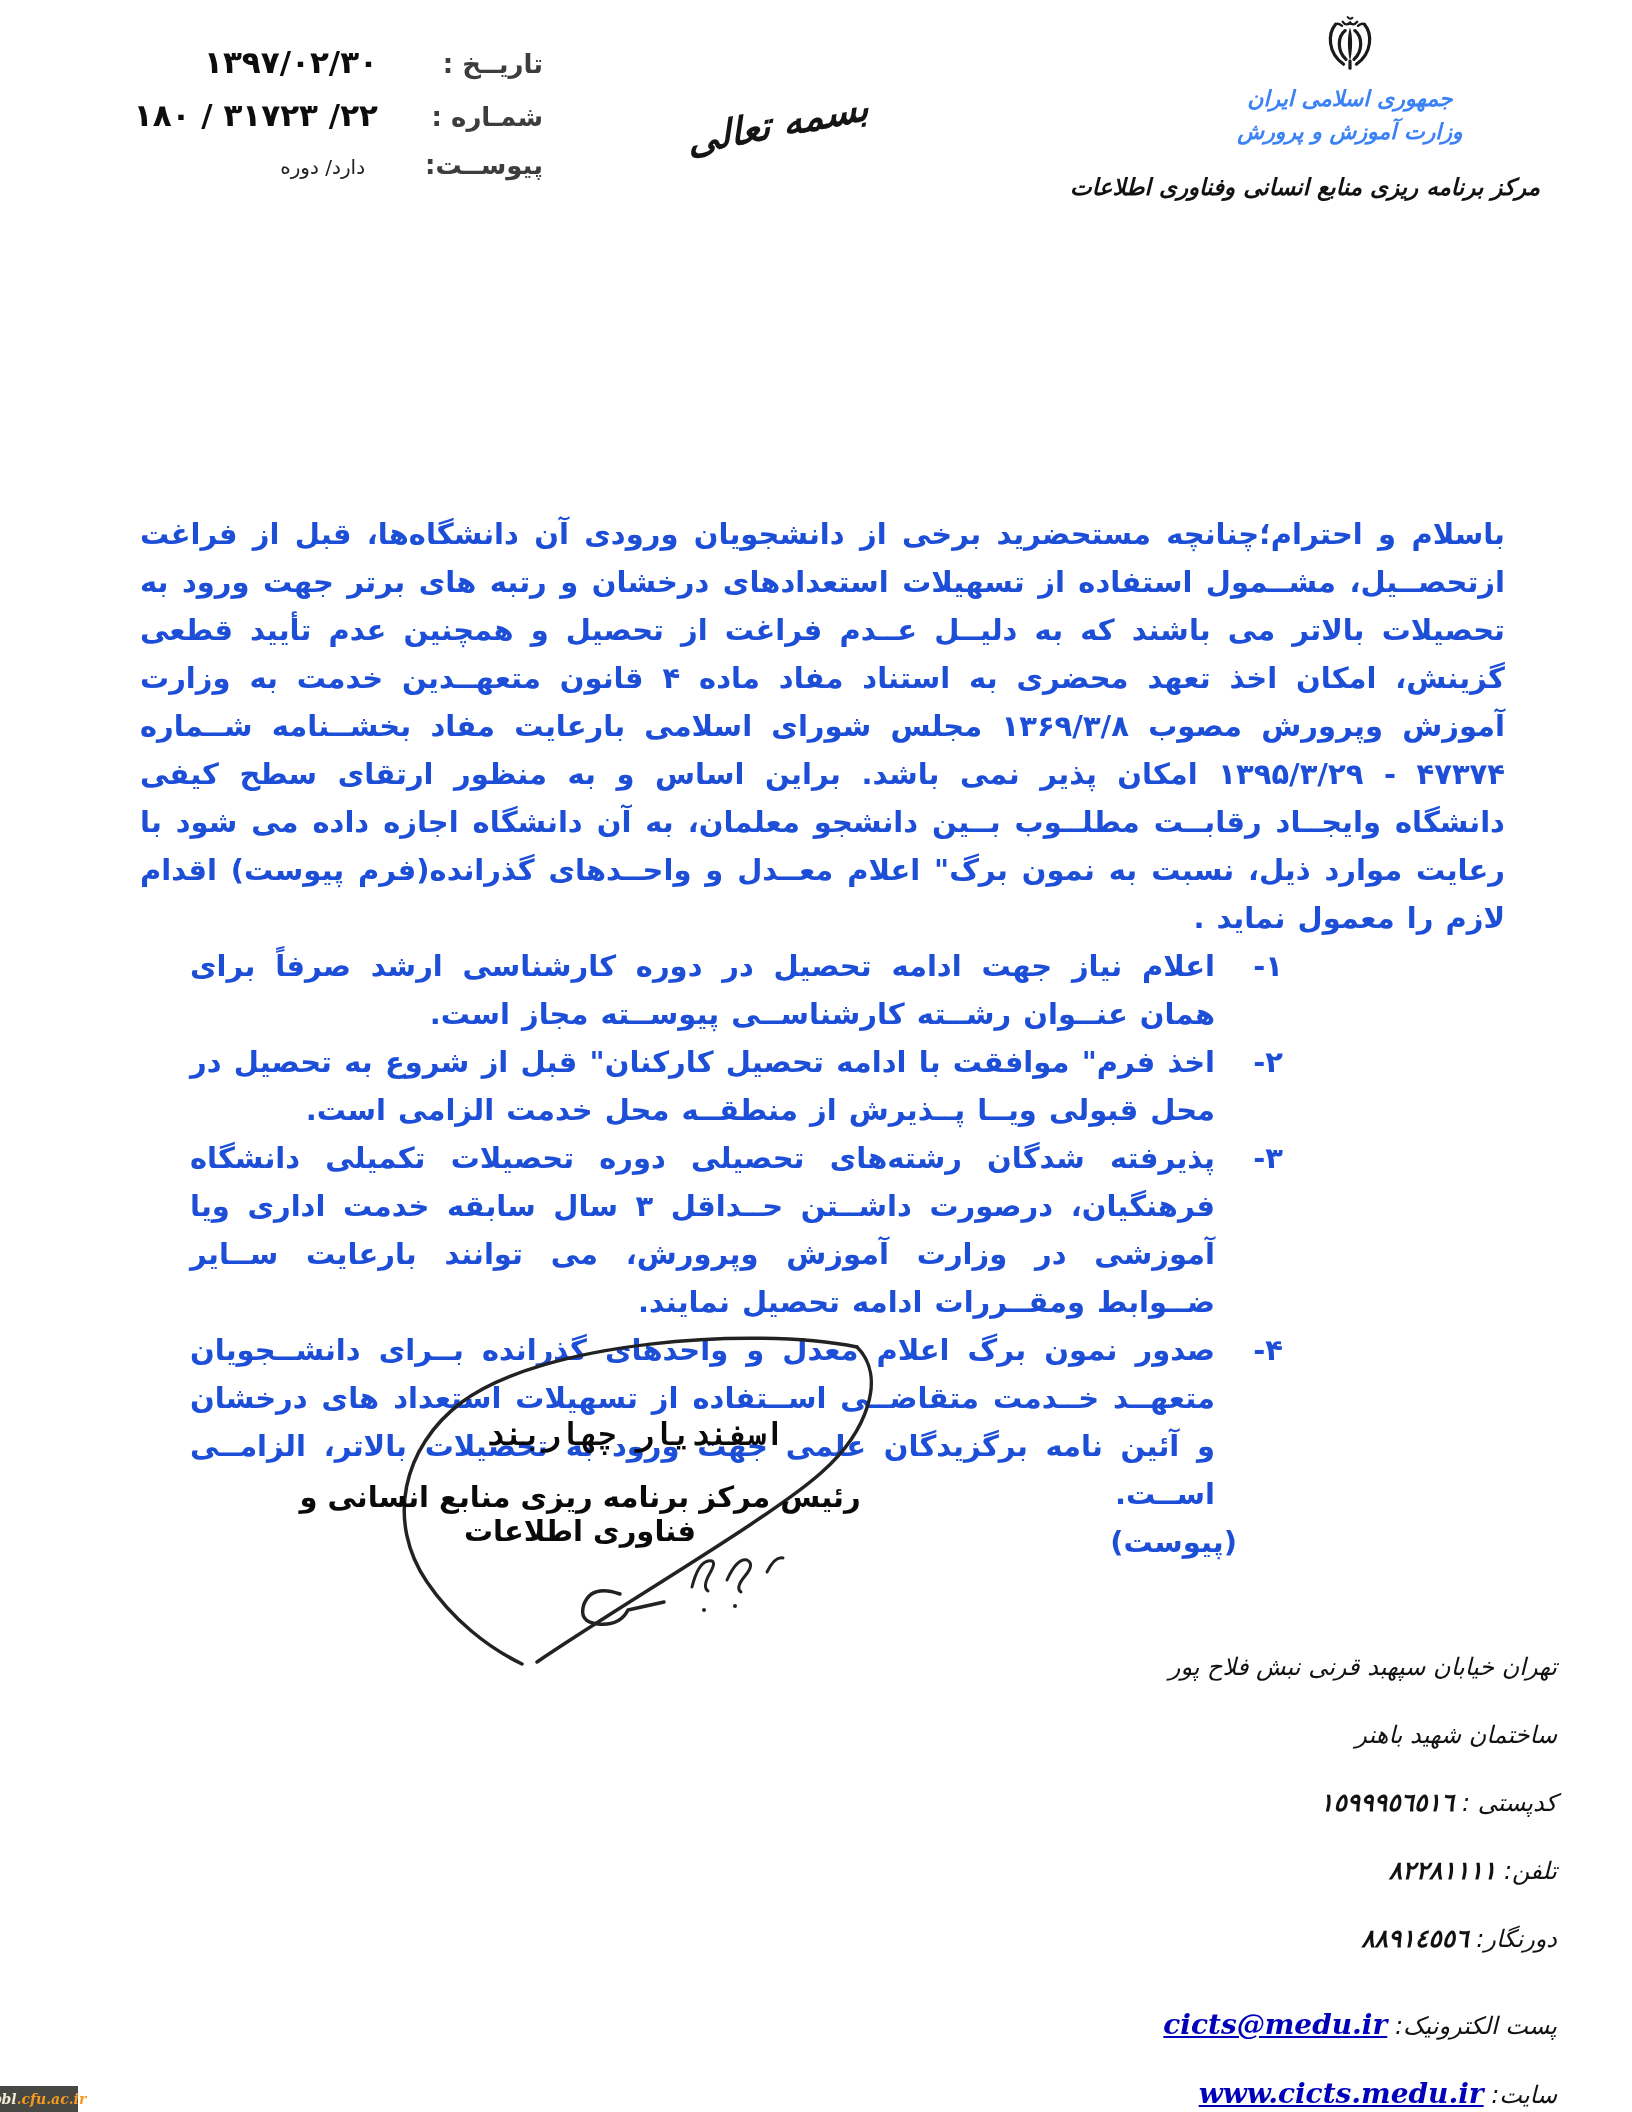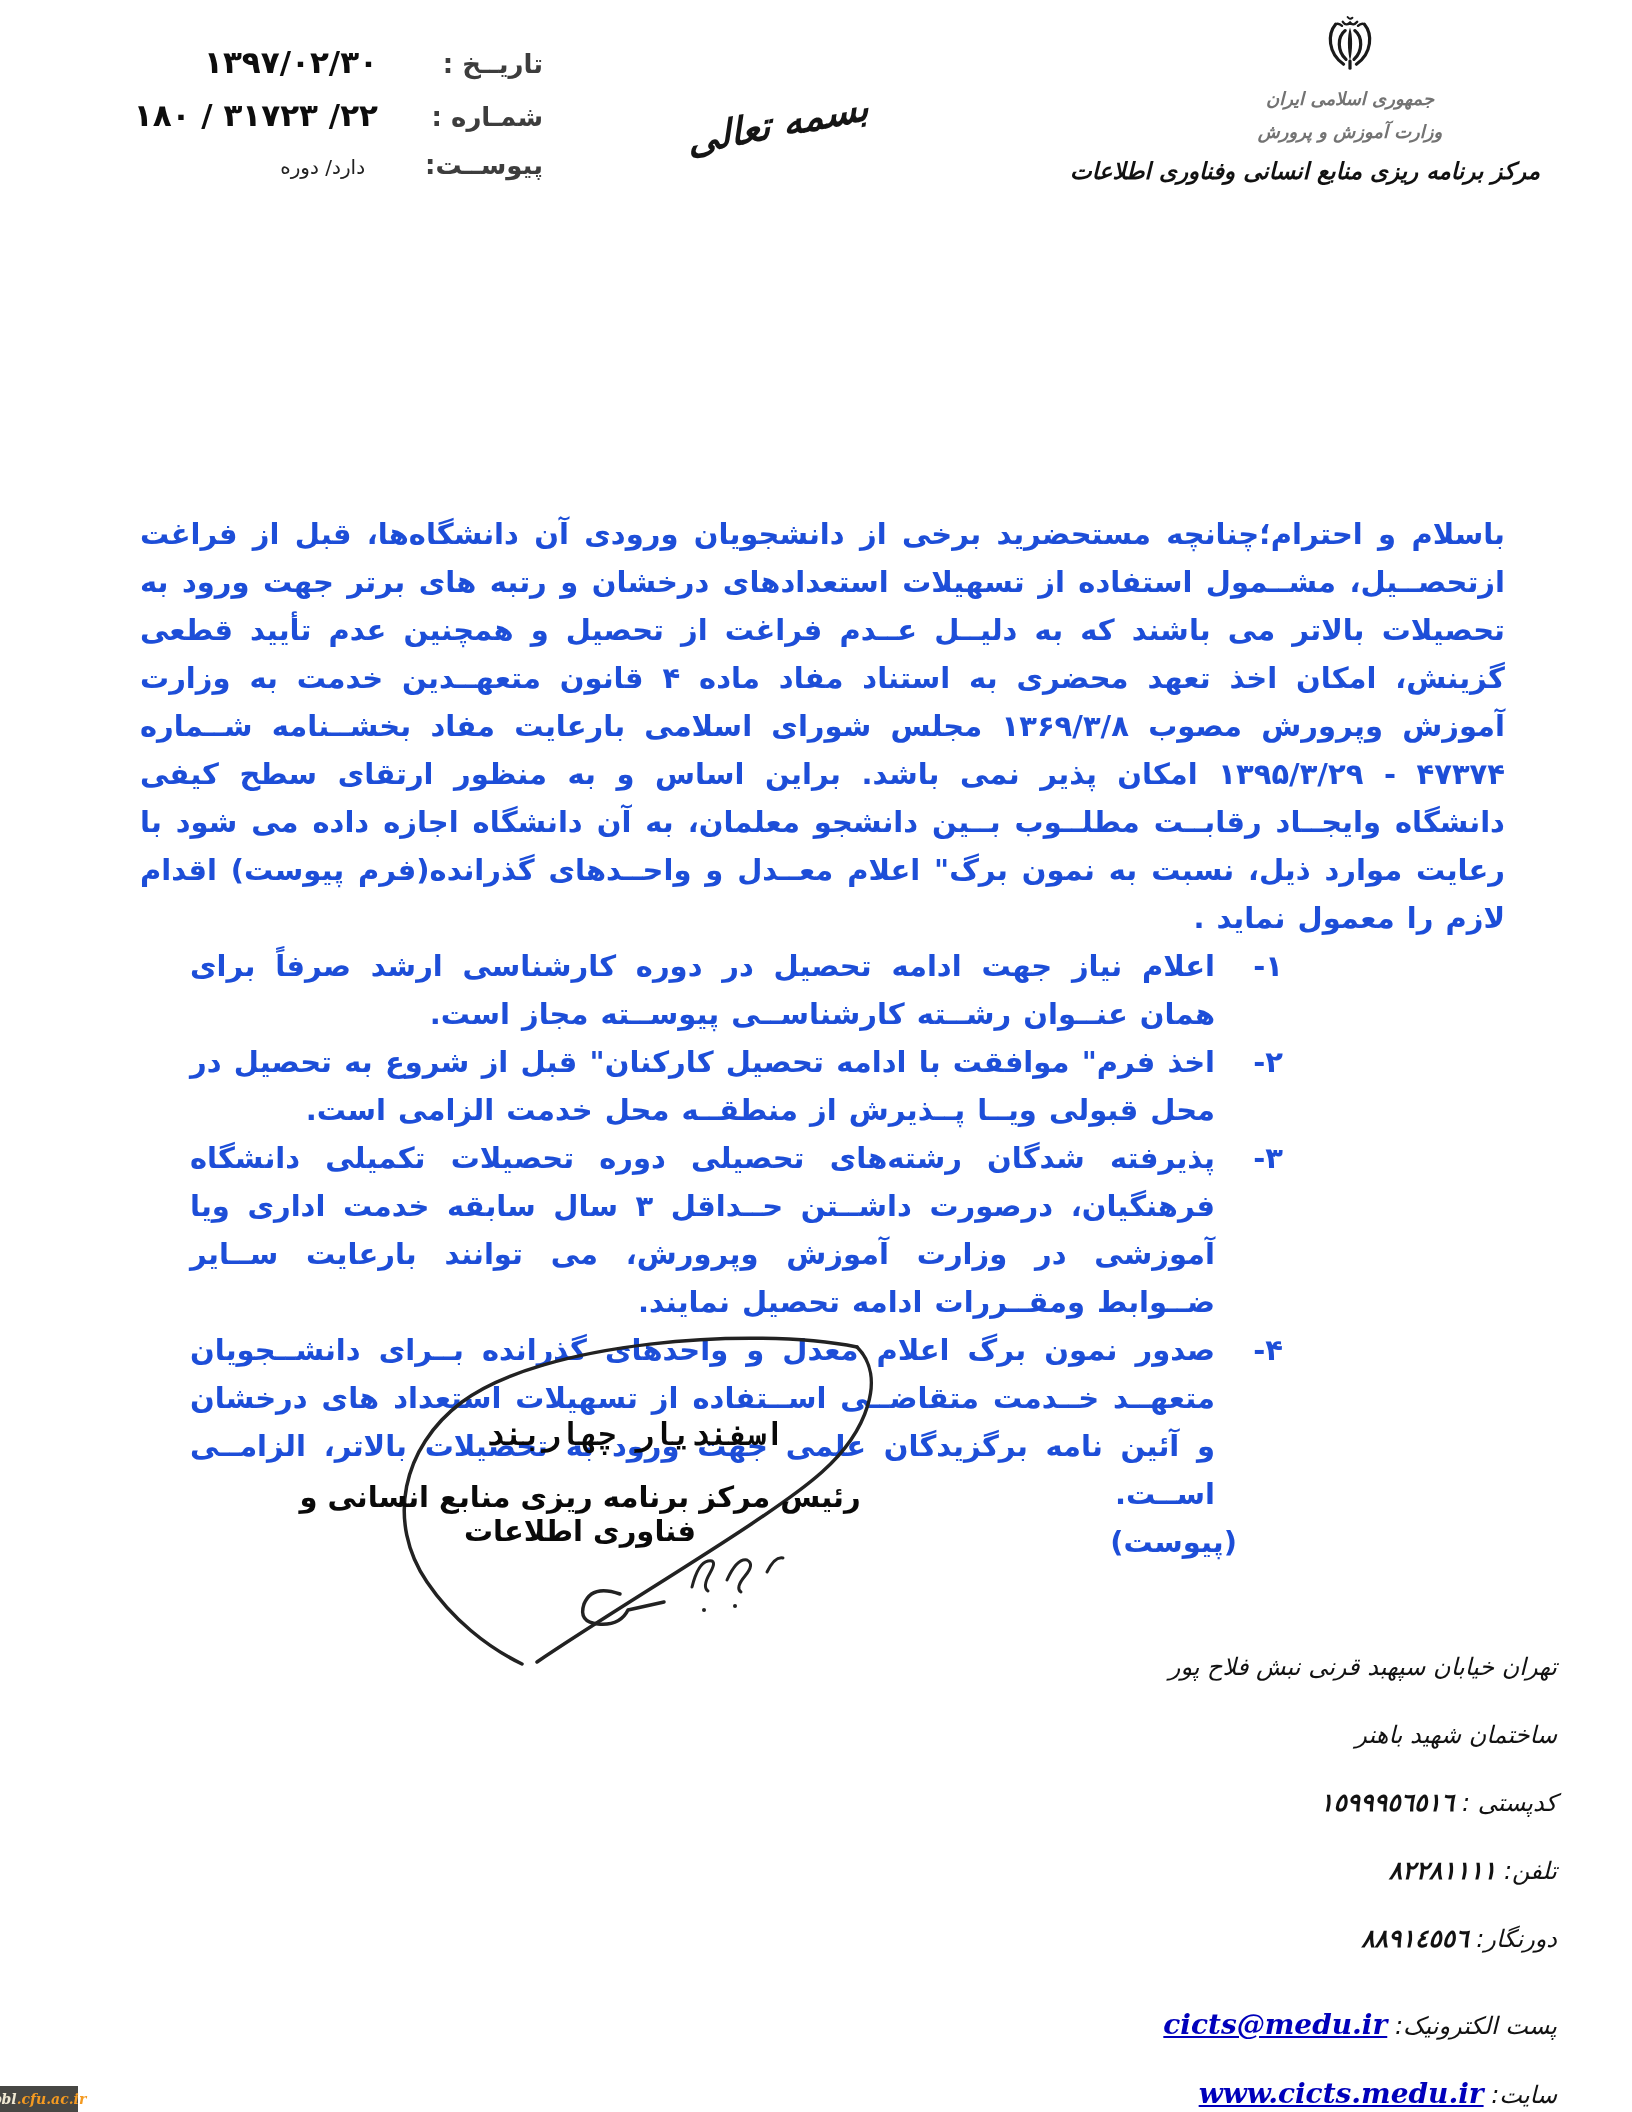--- a/index.html
+++ b/index.html
@@ -16,22 +16,22 @@
   .meta-value.small { font-size:20px; font-weight:normal; color:#222; margin-right:60px; letter-spacing:0; }
   
   .besmele {
     position:absolute; left:668px; top:102px; width:220px; text-align:center;
     font-size:38px; font-style:italic; font-weight:600;
     transform:rotate(-11deg) skewX(-6deg); color:#151515;
   }
   
   .letterhead { position:absolute; right:92px; top:14px; width:380px; text-align:center; direction:rtl; }
   .emblem-wrap { height:66px; margin-bottom:2px; }
-  .lh-line { font-style:italic; font-weight:600; font-size:18px; line-height:33px; white-space:nowrap; color:#737373; }
-  .lh-center { font-style:italic; font-weight:600; font-size:23px; line-height:38px; white-space:nowrap; margin-top:4px; color:#111; }
+  .lh-line { font-style:italic; font-weight:600; font-size:22px; line-height:33px; white-space:nowrap; color:#3b82f6; }
+  .lh-center { font-style:italic; font-weight:600; font-size:23px; line-height:38px; white-space:nowrap; margin-top:20px; color:#111; }
   
   .recipients { position:absolute; right:227px; top:360px; text-align:right; direction:rtl; }
   .recipient { font-size:31px; font-weight:bold; line-height:56px; color:#0a0a0a; }
   
   .body-block {
     position:absolute; right:127px; top:510px; width:1365px; direction:rtl;
     font-size:29px; font-weight:bold; line-height:48px; color:#1d4ed8;
     word-spacing:2px;
   }
   .intro { text-align:justify; text-align-last:right; }

